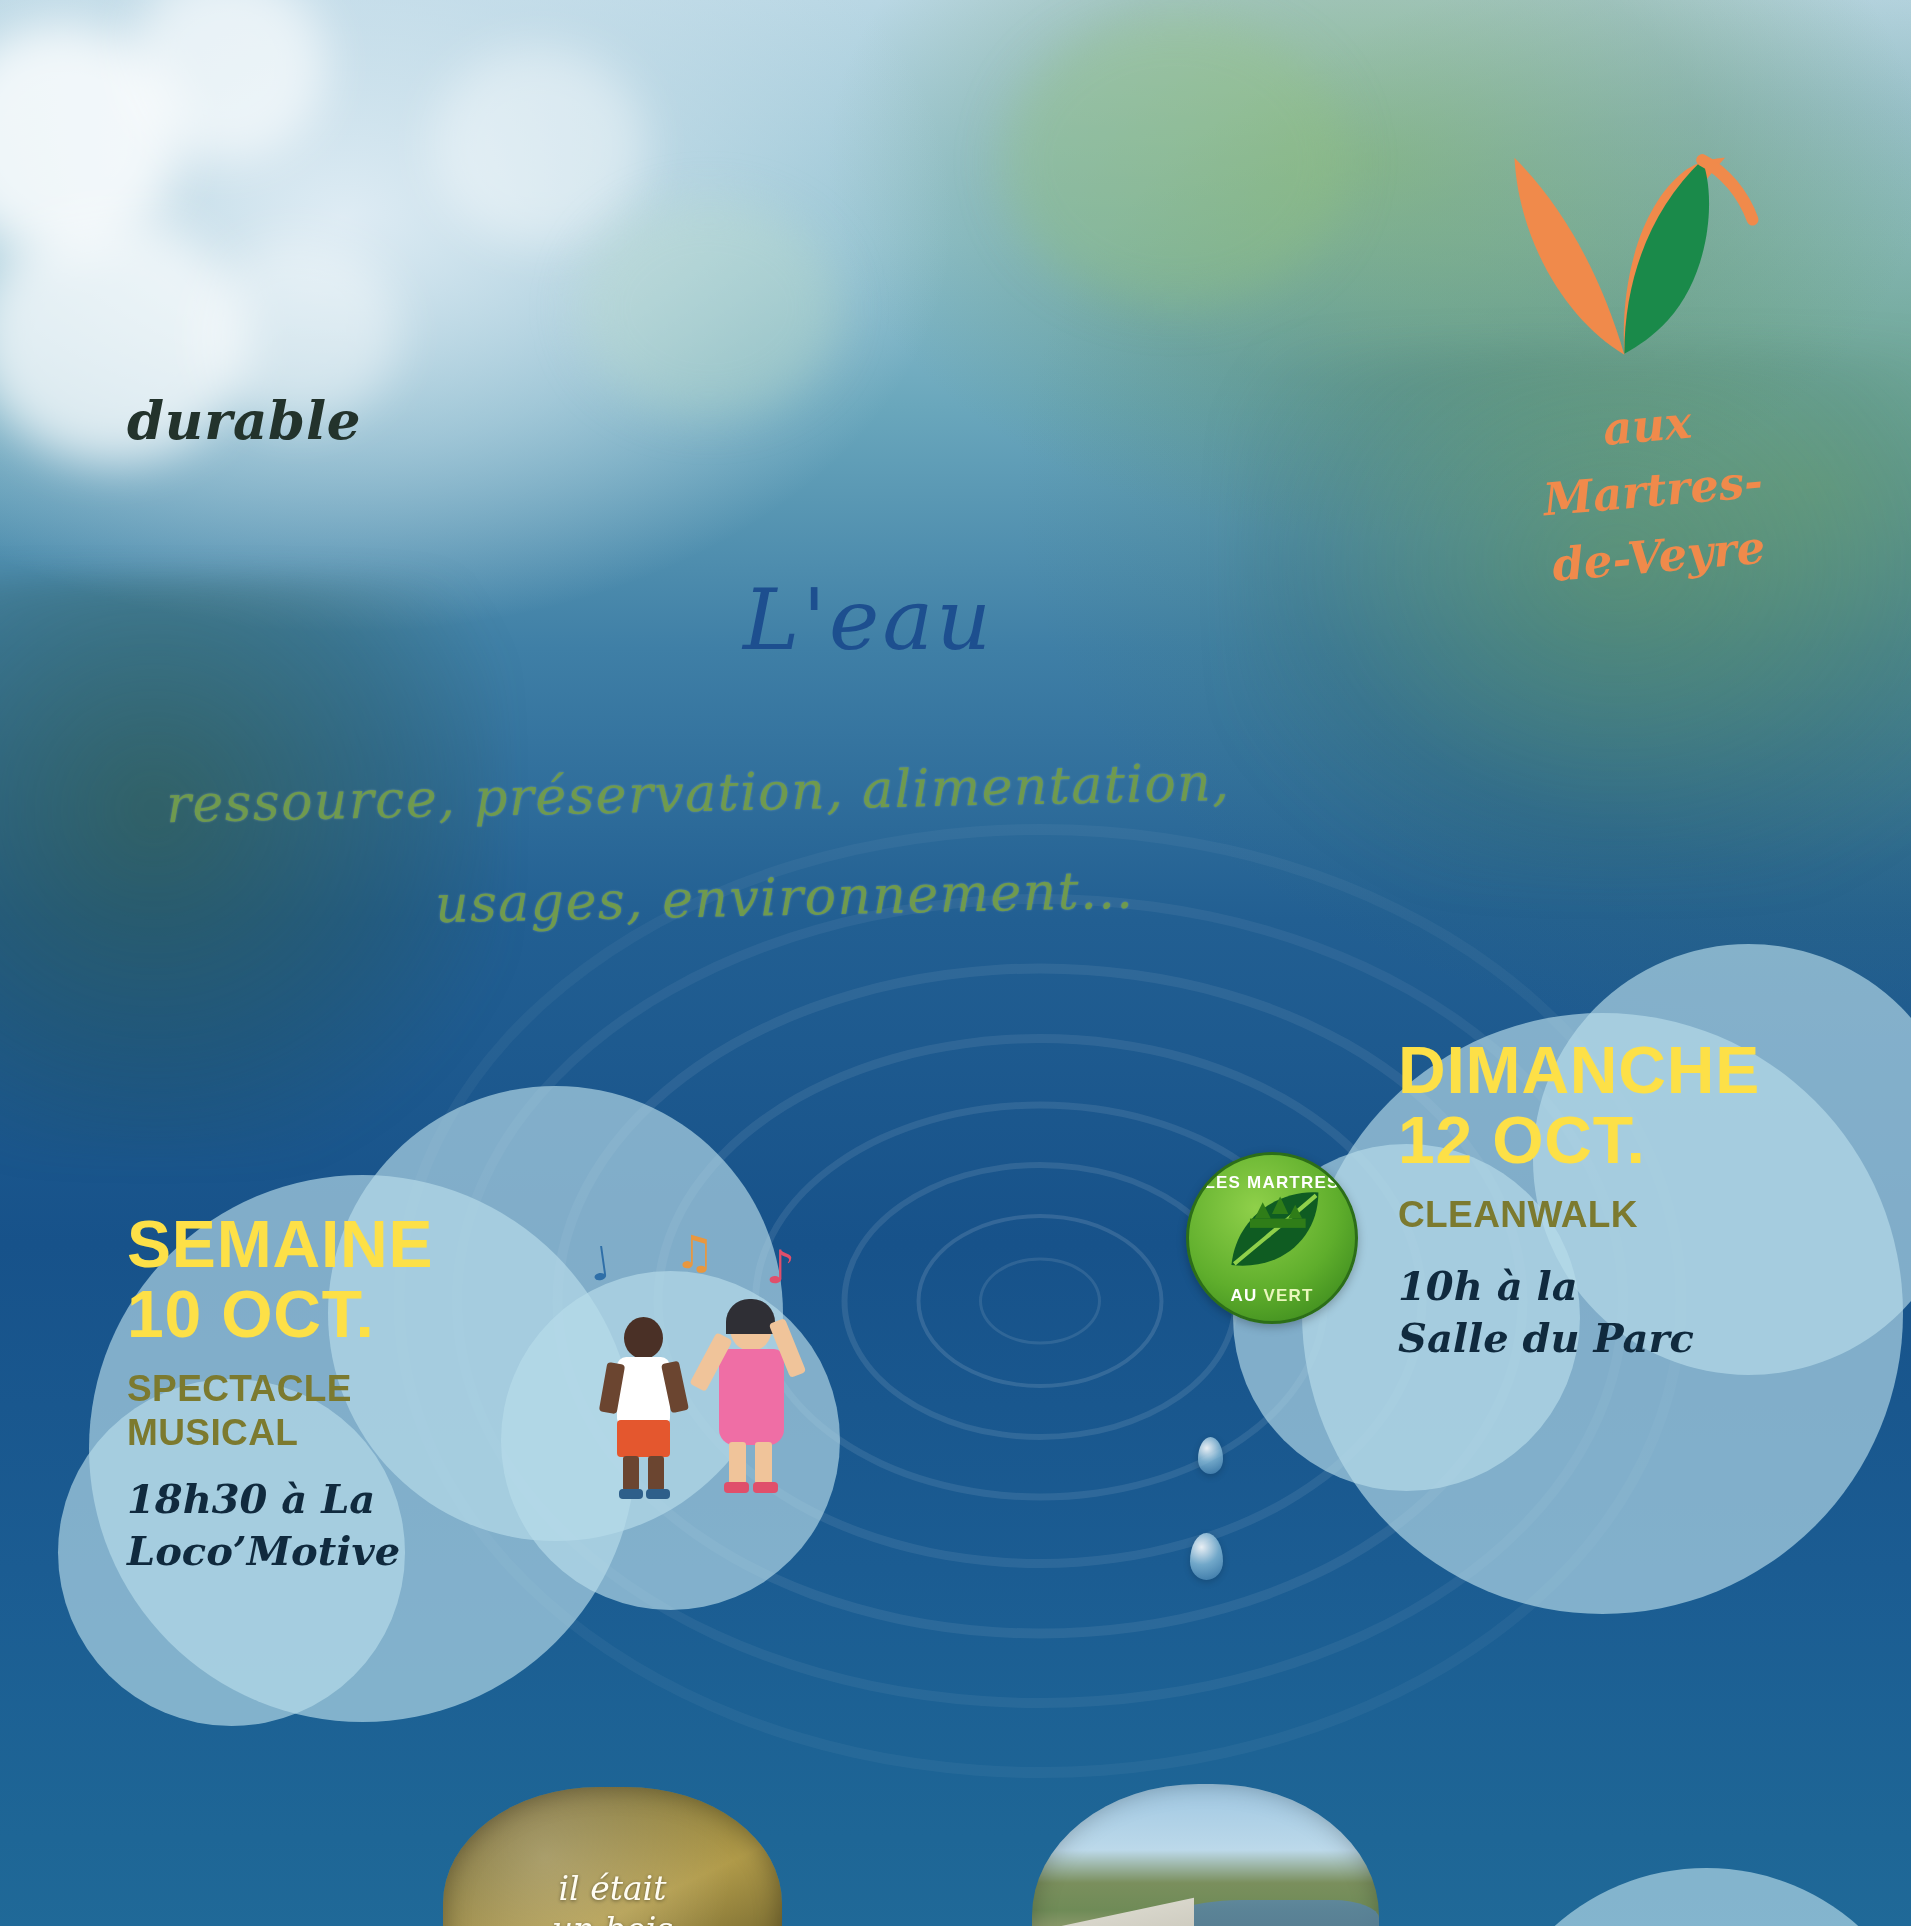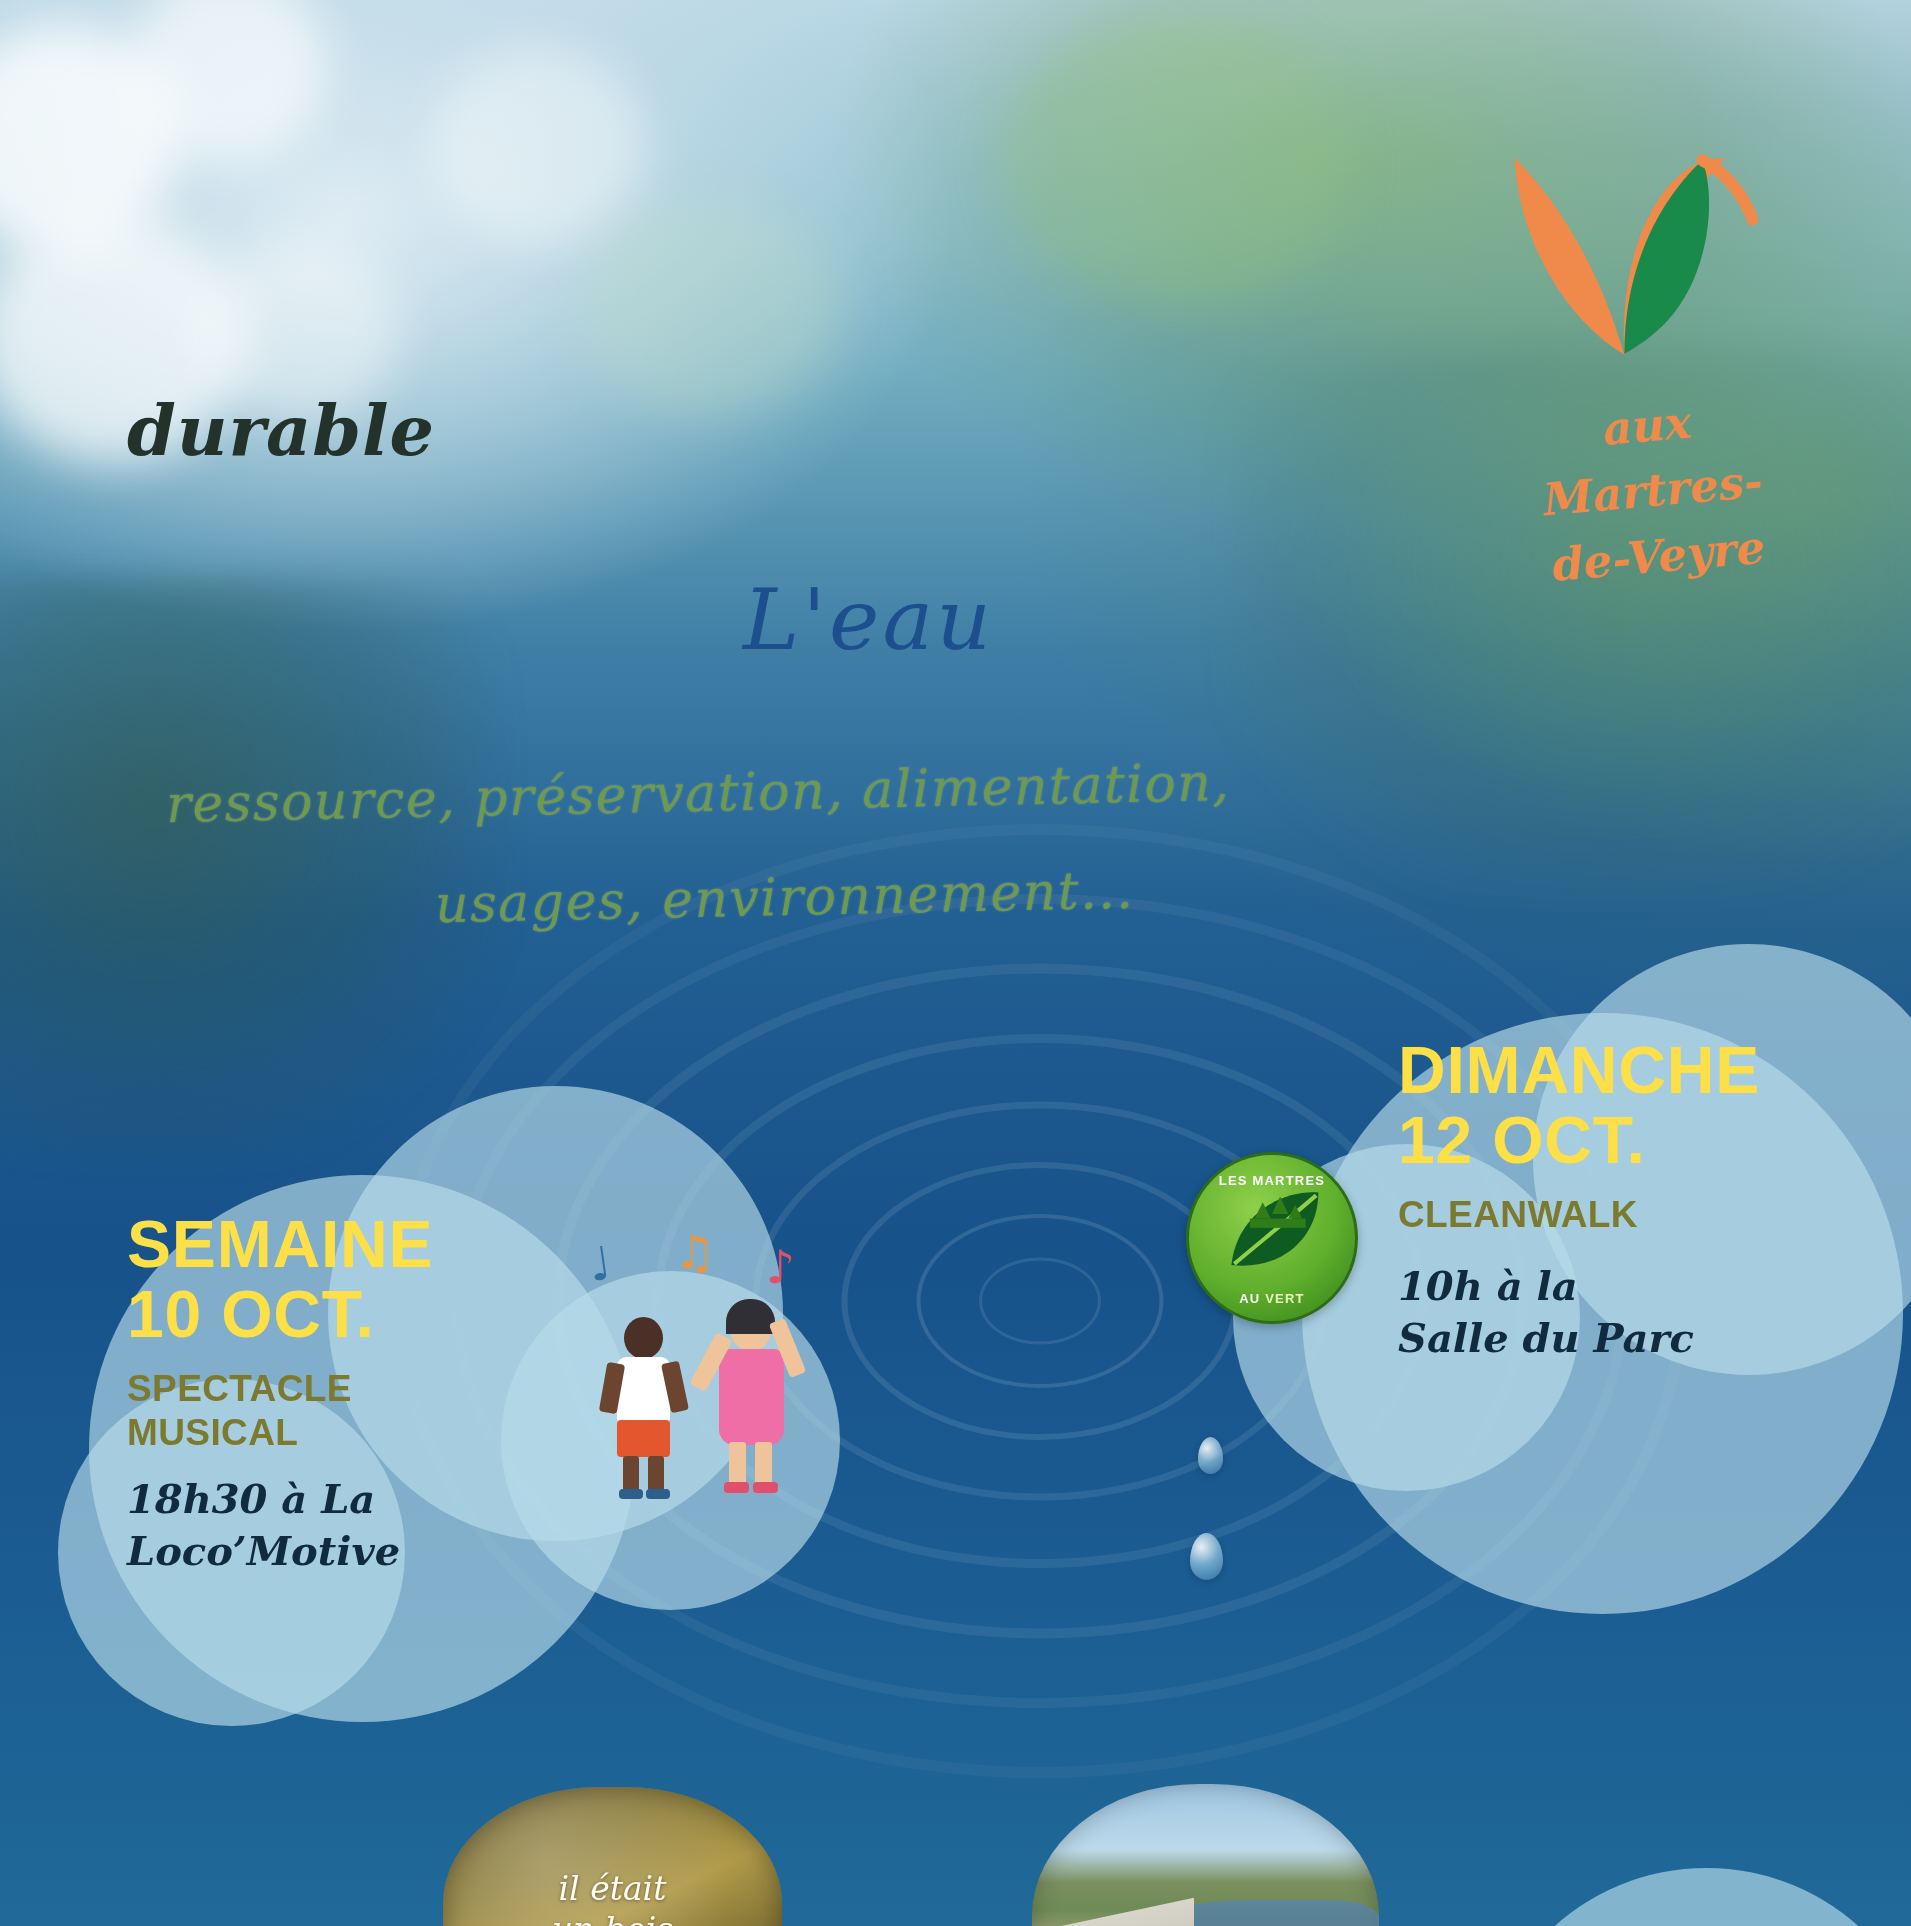--- a/index.html
+++ b/index.html
@@ -95,21 +95,21 @@
     color: #23332c;
   }
   .title-script1, .title-script2 {
     position: absolute;
     font-family: "DejaVu Serif", serif;
     font-style: italic;
     font-weight: bold;
     color: #23332c;
   }
   .title-script1 { left: 123px; top: 281px; font-size: 81px; letter-spacing: 0.8px; }
-  .title-script2 { left: 127px; top: 389px; font-size: 70px; letter-spacing: 0.8px; }
+  .title-script2 { left: 127px; top: 389px; font-size: 53px; letter-spacing: 0.8px; }
 
   .subtitle-eau {
     position: absolute;
     left: 743px; top: 570px;
     font-family: "DejaVu Serif", serif;
     font-style: italic;
     font-size: 85px;
     color: #1d4f8f;
     letter-spacing: 3.1px;
   }
@@ -183,21 +183,21 @@
     box-shadow: 0 3.1px 10px rgba(0,0,0,0.25);
     overflow: hidden;
   }
   .leaf-badge .txt-top, .leaf-badge .txt-bot {
     position: absolute;
     width: 100%;
     text-align: center;
     font-family: "Liberation Sans", sans-serif;
     font-weight: bold;
     color: #ffffff;
-    font-size: 13px;
+    font-size: 17px;
     letter-spacing: 1.2px;
   }
   .leaf-badge .txt-top { top: 17.7px; }
   .leaf-badge .txt-bot { bottom: 15.4px; }
   .leaf-badge .txt-bot .vert { color: #eaf7bd; }
 
   
   .photo {
     position: absolute;
     overflow: hidden;

